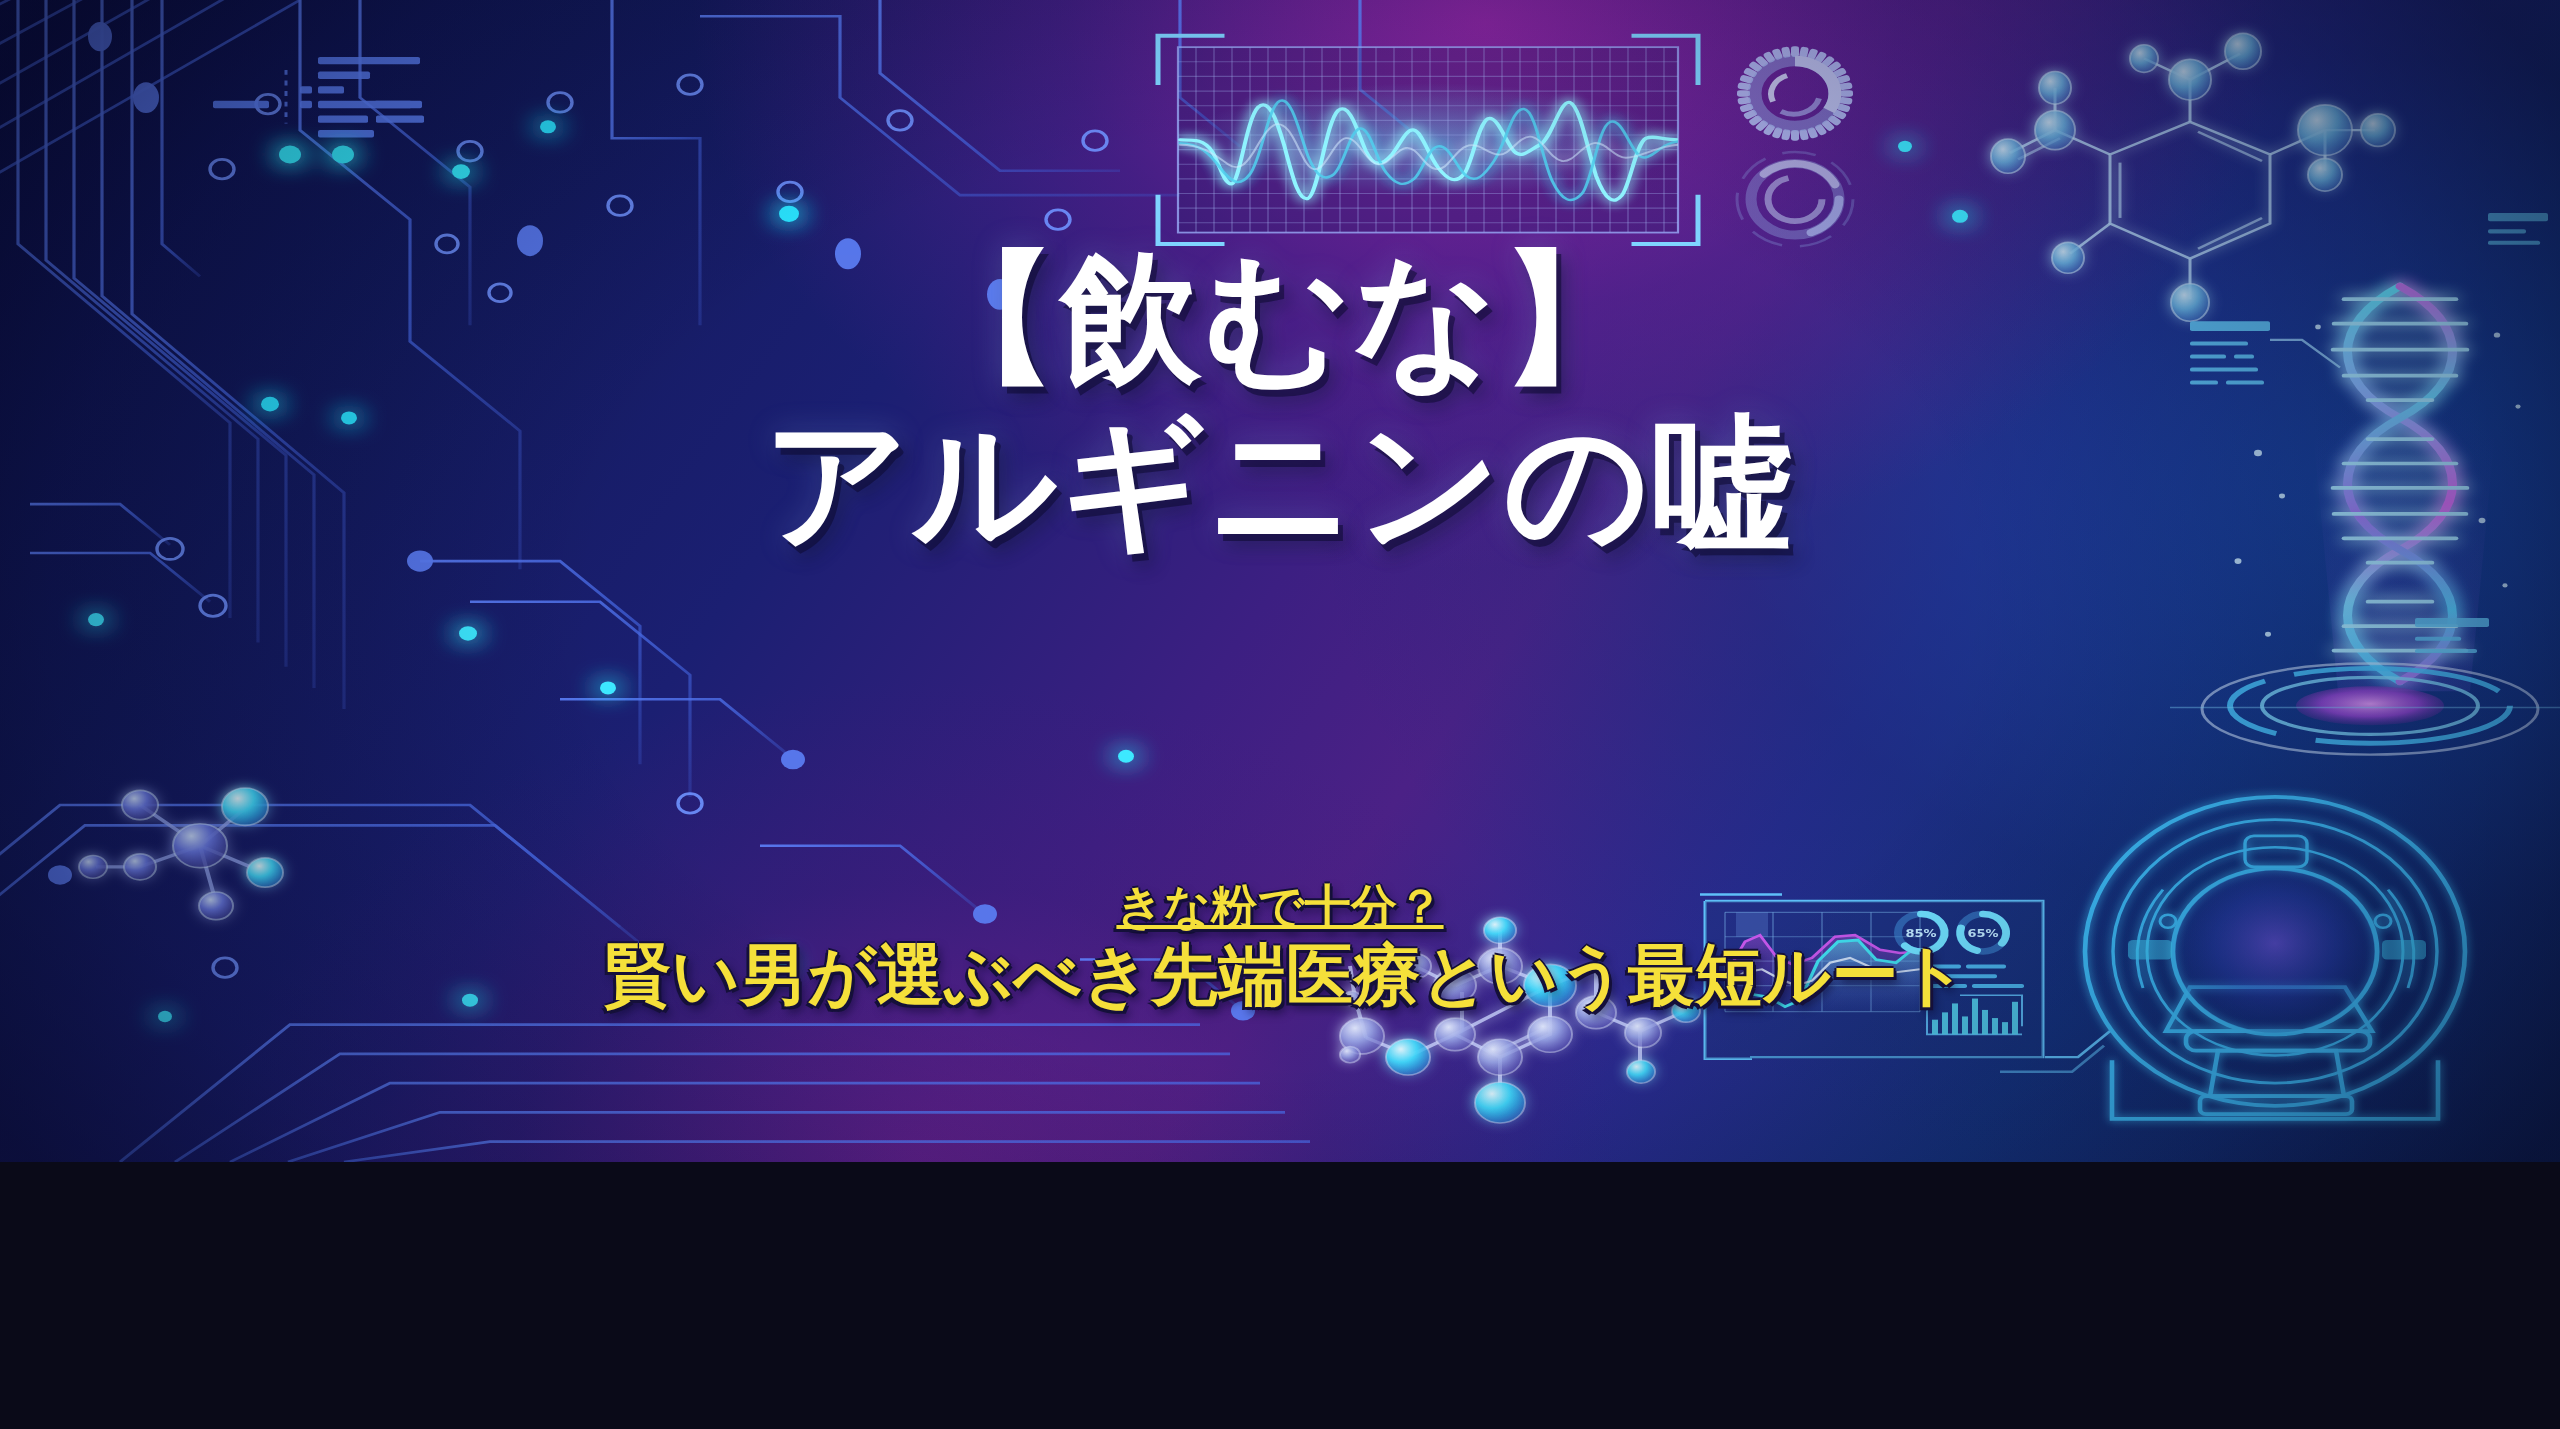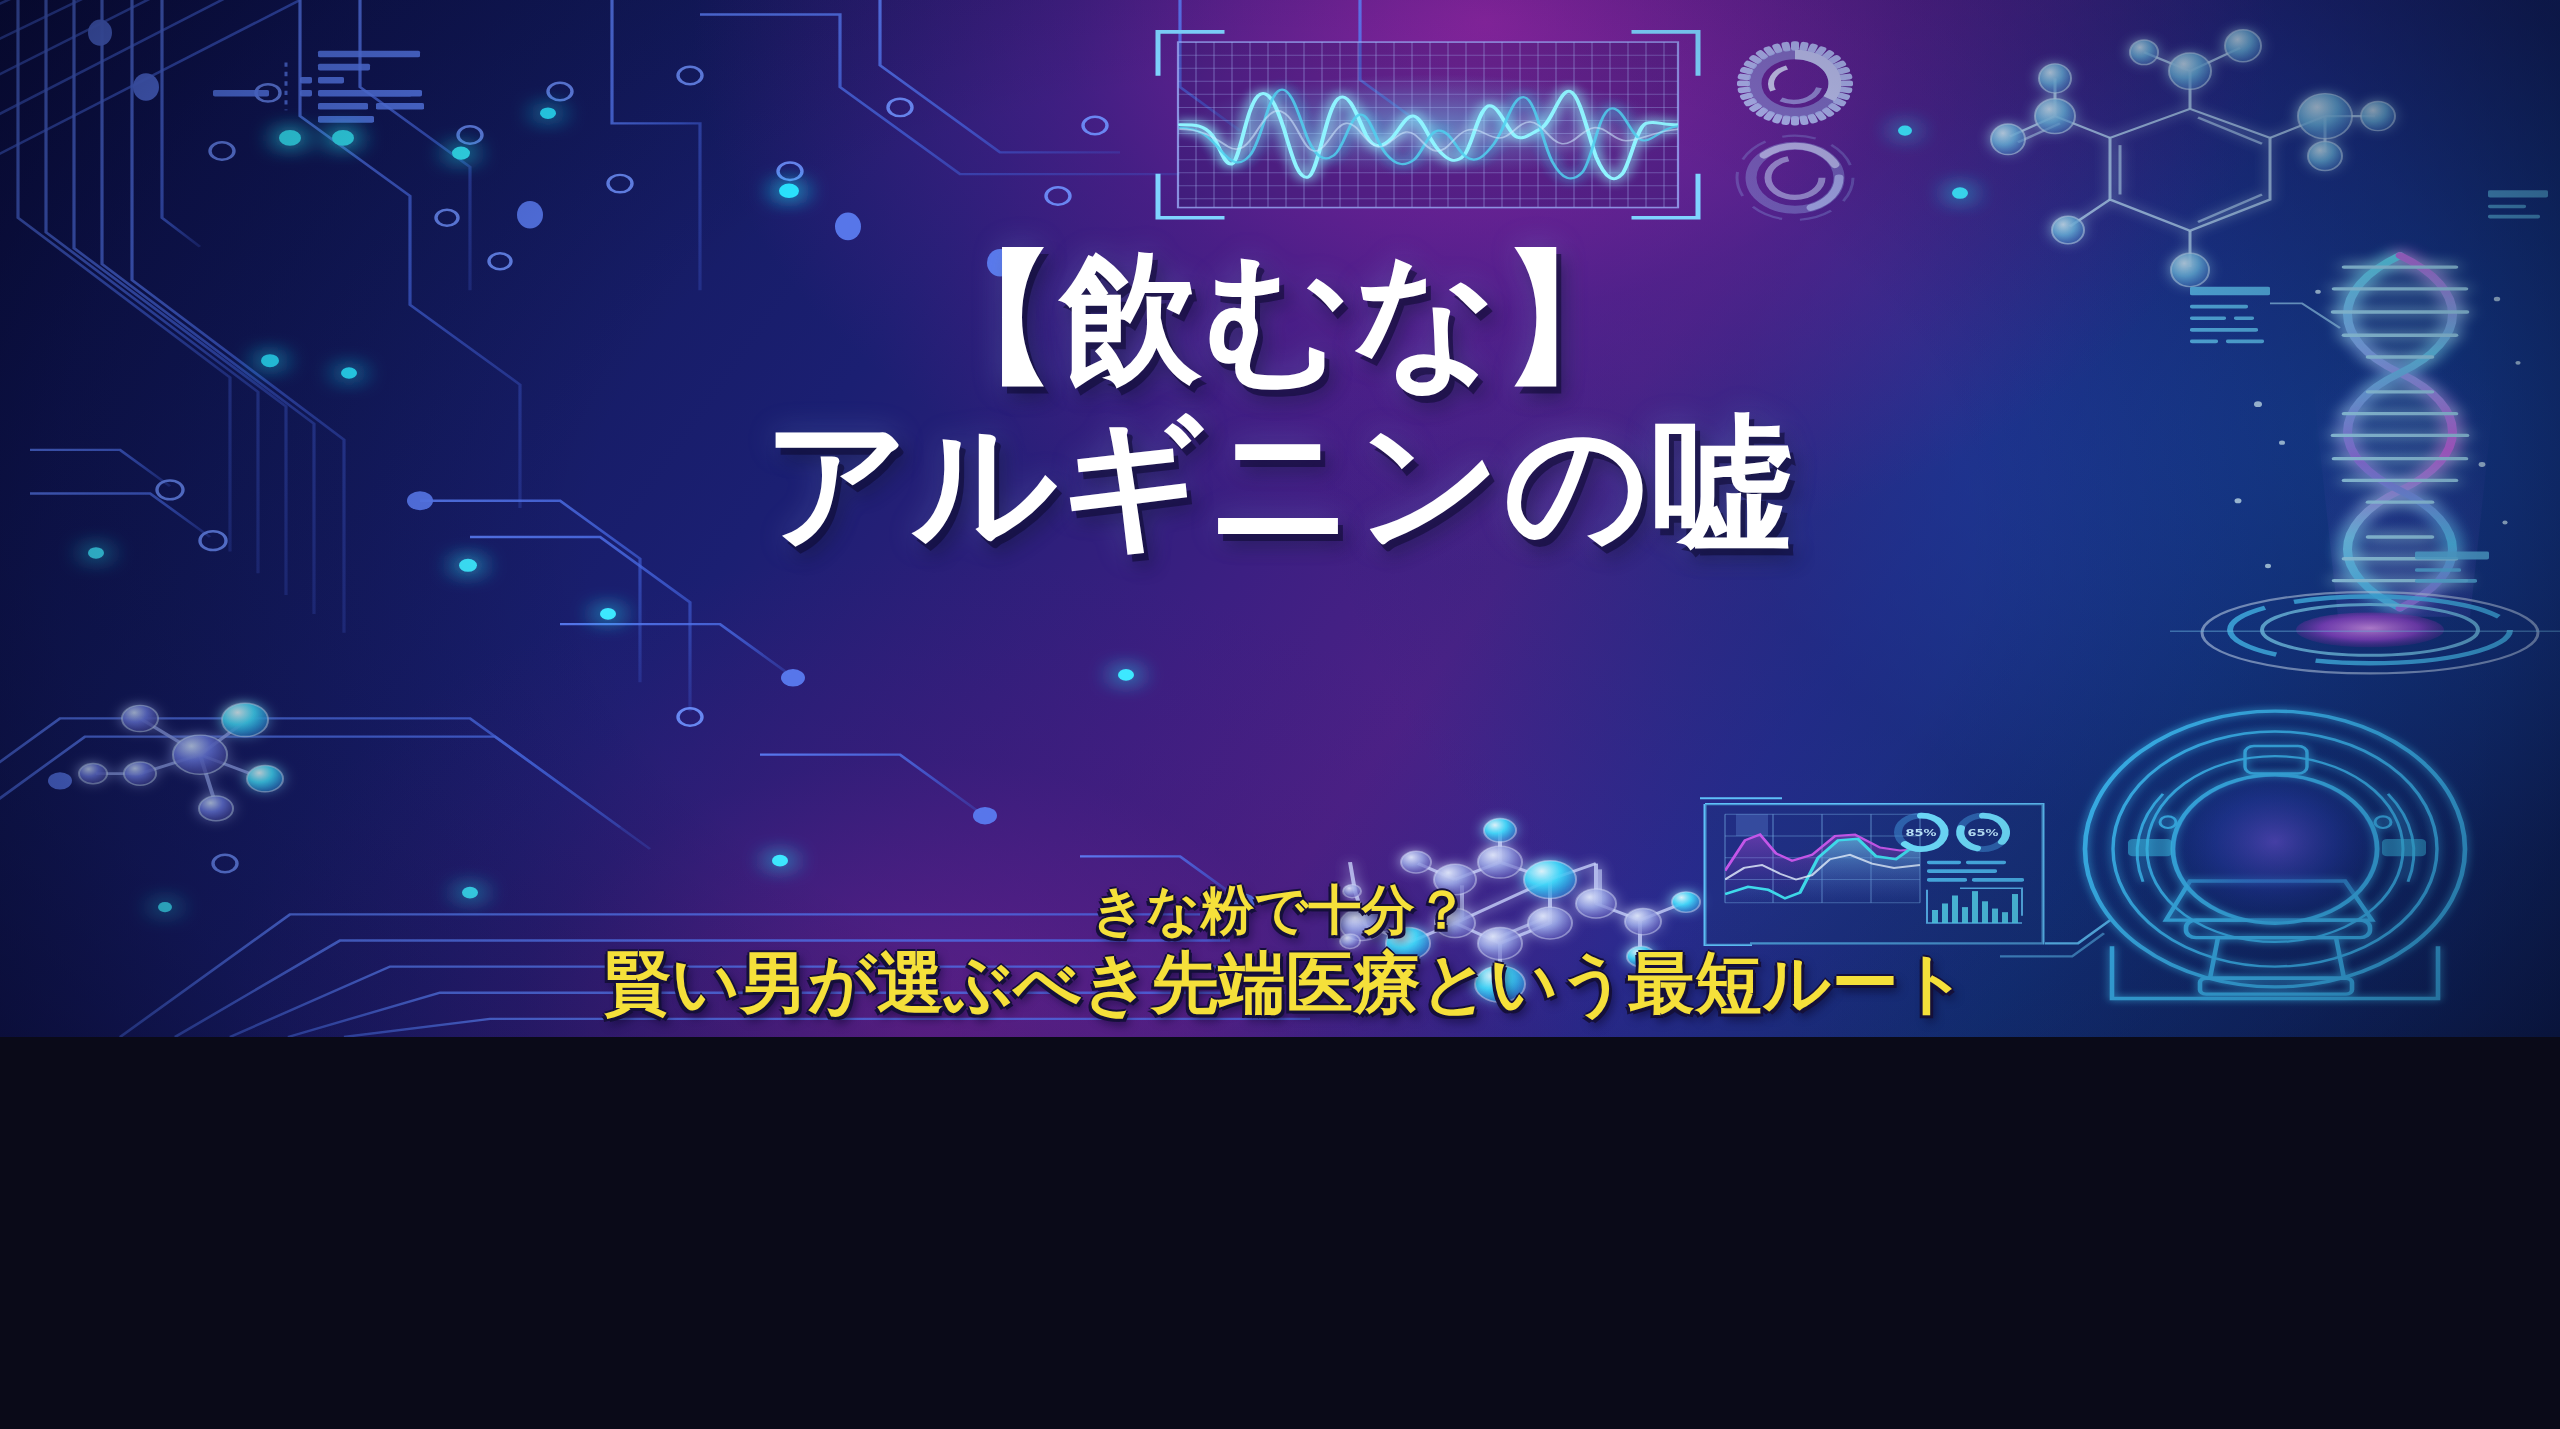--- a/index.html
+++ b/index.html
@@ -4,21 +4,21 @@
 <style>
   * { margin:0; padding:0; box-sizing:border-box; }
   html,body{ background:#0a0a18; }
   body{
     width:2560px; height:1429px;
     font-family:"Liberation Sans", sans-serif;
     overflow:hidden;
   }
   .poster{
     position:relative;
-    width:2560px; height:1037px;
+    width:2560px; height:1162px;
     overflow:hidden;
     background:
       radial-gradient(ellipse 1100px 760px at 58% 2%, rgba(150,38,165,0.85) 0%, rgba(110,30,150,0.45) 38%, rgba(40,22,110,0.0) 72%),
       radial-gradient(ellipse 900px 620px at 36% 100%, rgba(118,32,140,0.55) 0%, rgba(70,26,120,0.28) 45%, rgba(20,20,80,0) 78%),
       radial-gradient(ellipse 1300px 900px at 92% 42%, rgba(22,70,160,0.75) 0%, rgba(16,46,120,0.38) 48%, rgba(10,20,70,0) 80%),
       linear-gradient(125deg, #0b1047 0%, #121a5c 18%, #1b1f72 34%, #3c1f82 50%, #4b2186 58%, #2a2a8e 70%, #15347f 82%, #10265f 100%);
   }
 
   
   .layer{ position:absolute; inset:0; }
@@ -67,21 +67,21 @@
     font-weight:900;
     color:#f5e03a;
     line-height:1.05;
     letter-spacing:0.006em;
     white-space:nowrap;
     text-shadow:
       -2px 0 0 #15103a, 2px 0 0 #15103a, 0 -2px 0 #15103a, 0 2px 0 #15103a,
       -3px 3px 0 #15103a, 3px 3px 0 #15103a,
        4px 6px 10px rgba(8,6,40,0.65);
   }
-  .sub-line.s1{ font-size:53px; }
+  .sub-line.s1{ font-size:46px;text-decoration:underline; }
   .sub-line.s2{ font-size:67px; margin-top:10px;margin-left:12px; }
 
   
   .sparkle{
     position:absolute;
     z-index:45;
     width:86px; height:122px;
     left:2382px; top:1276px;
     opacity:.85;
   }

